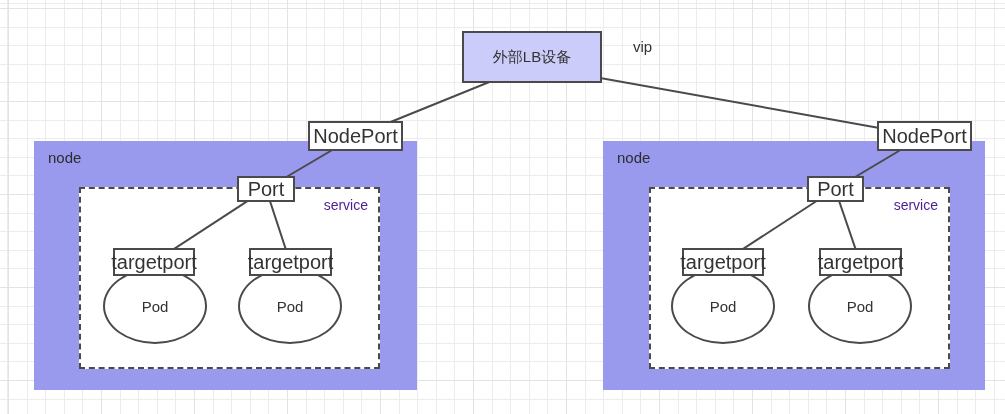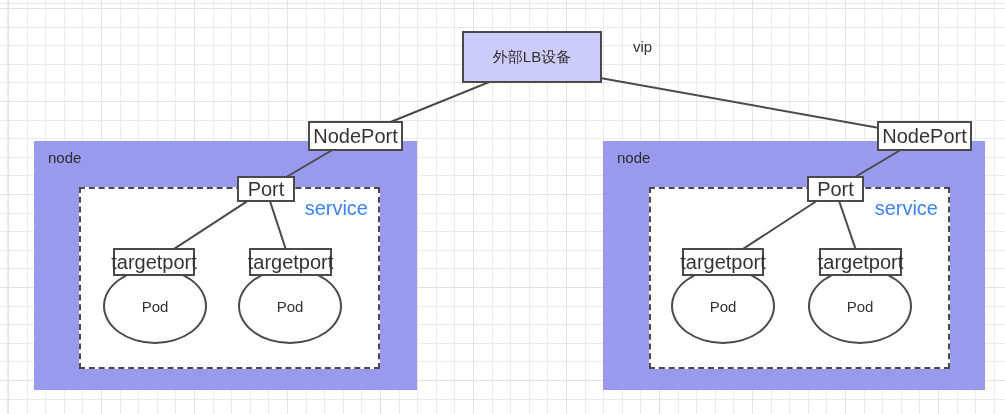--- a/index.html
+++ b/index.html
@@ -30,21 +30,21 @@
     position:absolute;left:14px;top:8px;
     font-weight:normal;font-size:15px;color:#2d2d2d;
   }
   .service-box{
     background:#ffffff;
     border:2px dashed var(--stroke);
     z-index:2;
   }
   .service-label{
     position:absolute;right:10px;top:8px;
-    font-size:20px;color:#3b82f6;
+    font-size:14px;color:#4c1d95;
   }
   svg.connectors{
     position:absolute;left:0;top:0;width:1005px;height:414px;
     z-index:3;pointer-events:none;
   }
   svg.connectors line{stroke:var(--stroke);stroke-width:2;}
   .pod{
     background:#ffffff;
     border:2px solid var(--stroke);
     border-radius:50%;

